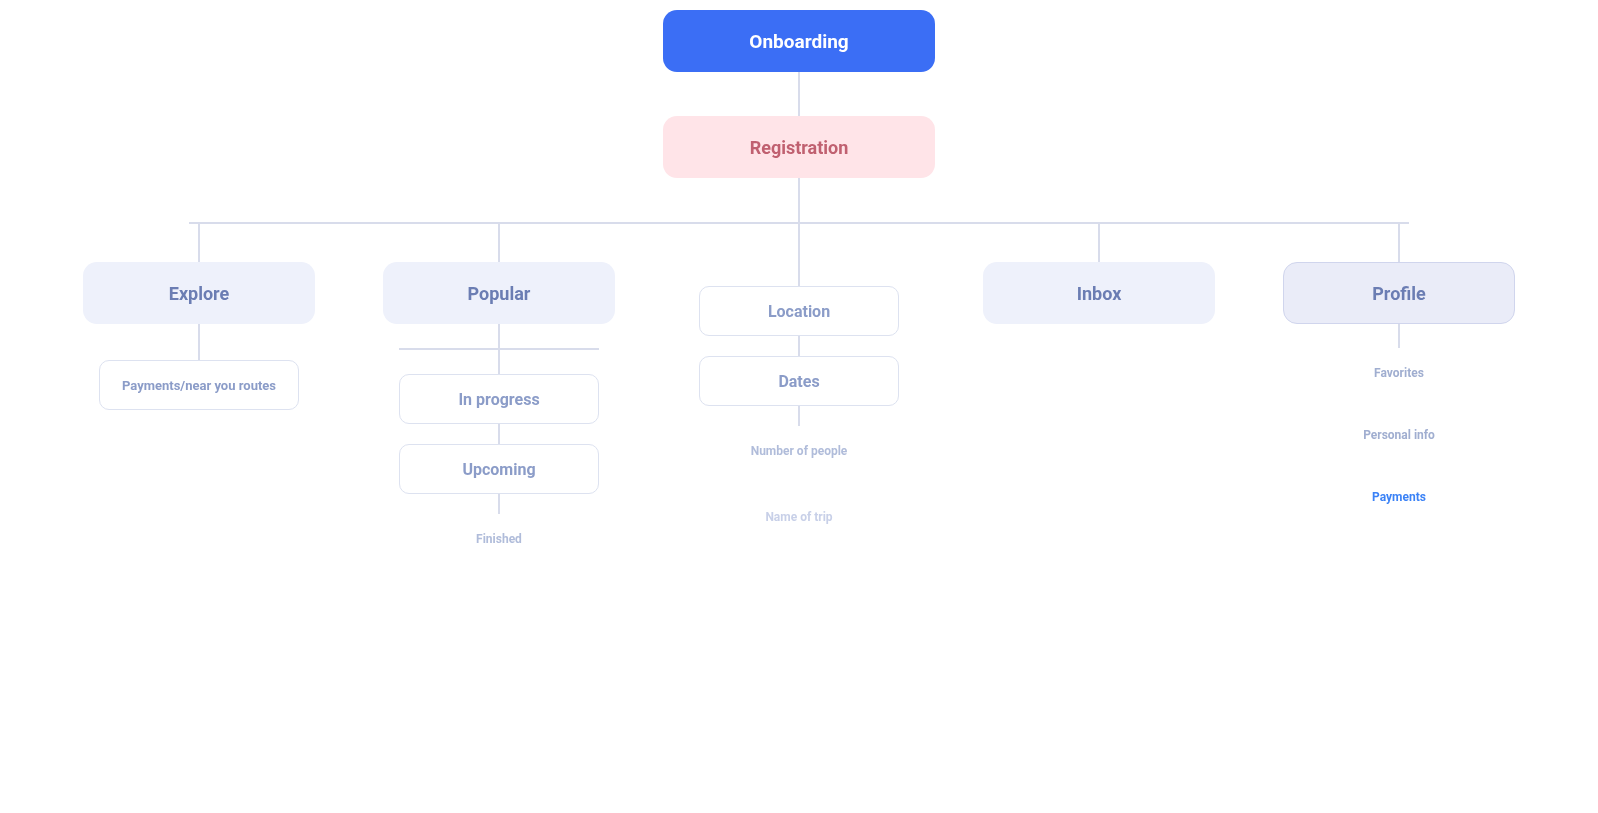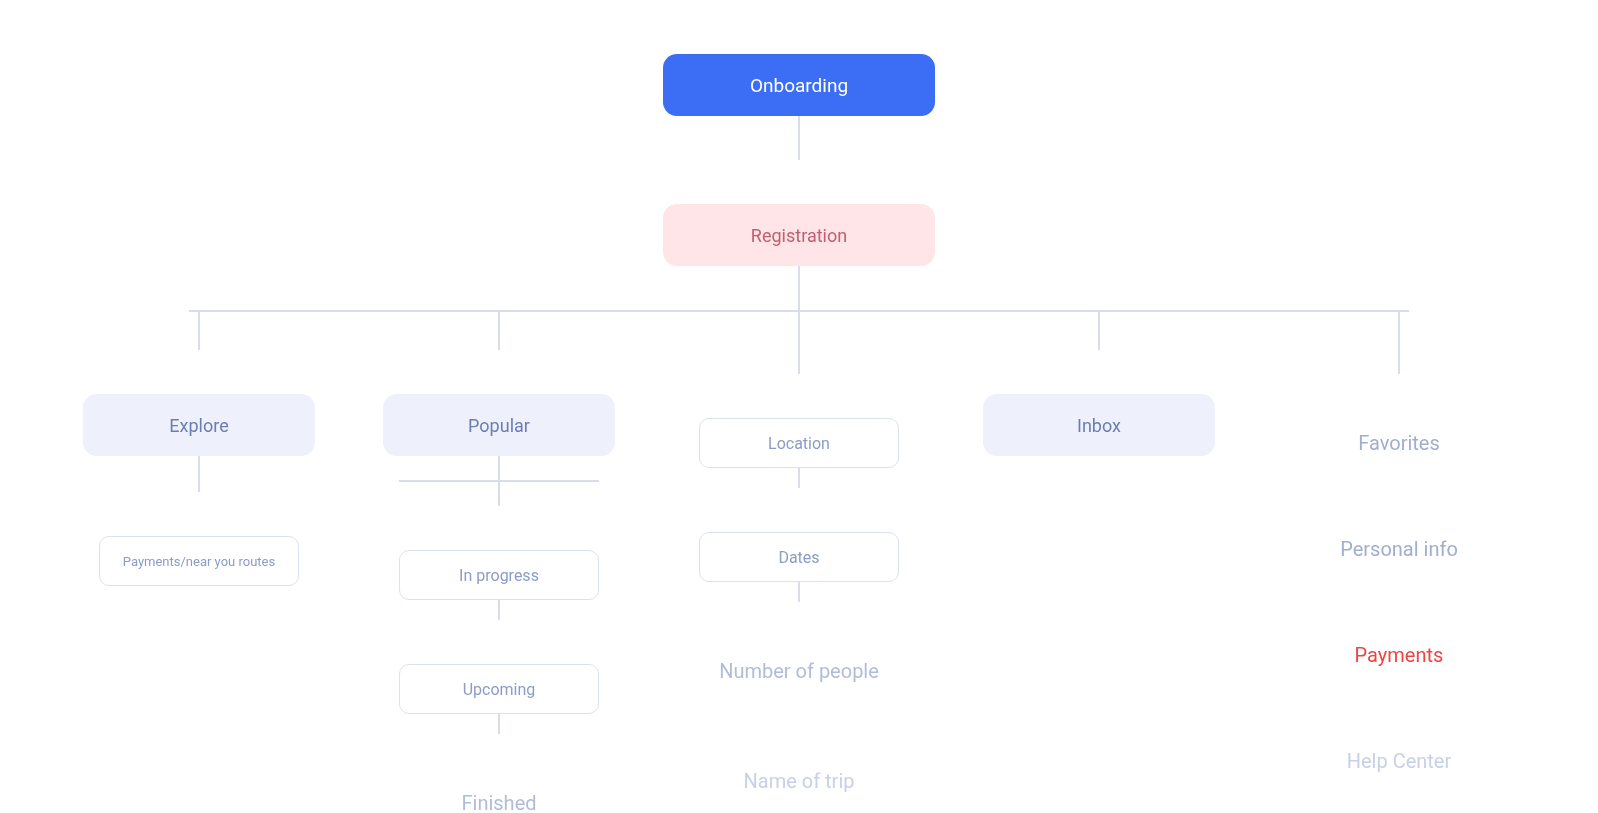--- a/index.html
+++ b/index.html
@@ -19,24 +19,23 @@
       width: 100%;
     }
 
     
     .node {
       display: flex;
       align-items: center;
       justify-content: center;
       border-radius: 14px;
       font-size: 18px;
-      font-weight: 400;
+      font-weight: 700;
       cursor: default;
       user-select: none;
-      margin-top: 44px;
     }
 
     .node-onboarding {
       background: #3b6ef5;
       color: #ffffff;
       width: 272px;
       height: 62px;
       font-size: 19px;
     }
 
@@ -67,21 +66,21 @@
       width: 200px;
       height: 50px;
       font-size: 16px;
       border-radius: 10px;
     }
 
     .node-text {
       background: transparent;
       border: none;
       color: #b0bcda;
-      font-size: 20px;
+      font-size: 12px;
       width: 200px;
       height: 50px;
     }
 
     
     .vline {
       width: 2px;
       background: #d8dceb;
     }
 
@@ -182,36 +181,36 @@
 
       <div class="branch" style="width:300px; margin:0;">
         <div class="vline" style="height:40px;"></div>
         <div class="node node-level2">
           <span>Inbox</span>
         </div>
       </div>
 
       <div class="branch" style="width:300px; margin:0;">
         <div class="vline" style="height:40px;"></div>
+        <div class="node node-level2" style="background:#eaecf8; border:1px solid #d0d5ed;">
+          <span>Profile</span>
+        </div>
         <div style="display:flex; flex-direction:column; align-items:center;">
           <div class="vline" style="height:24px;"></div>
           <div class="node node-text" style="display:flex;align-items:center;justify-content:center; color:#a0aed0;">
             <span>Favorites</span>
           </div>
           <div style="height:12px;"></div>
           <div class="node node-text" style="display:flex;align-items:center;justify-content:center; color:#a0aed0;">
             <span>Personal info</span>
           </div>
           <div style="height:12px;"></div>
-          <div class="node node-text" style="display:flex;align-items:center;justify-content:center; color:#ef4444;">
+          <div class="node node-text" style="display:flex;align-items:center;justify-content:center; color:#3b82f6;">
             <span>Payments</span>
           </div>
           <div style="height:12px;"></div>
-          <div class="node node-text" style="display:flex;align-items:center;justify-content:center; color:#c8d0e8;">
-            <span>Help Center</span>
-          </div>
         </div>
       </div>
 
     </div>
   </div>
 
 </div>
 
 </body></html>

